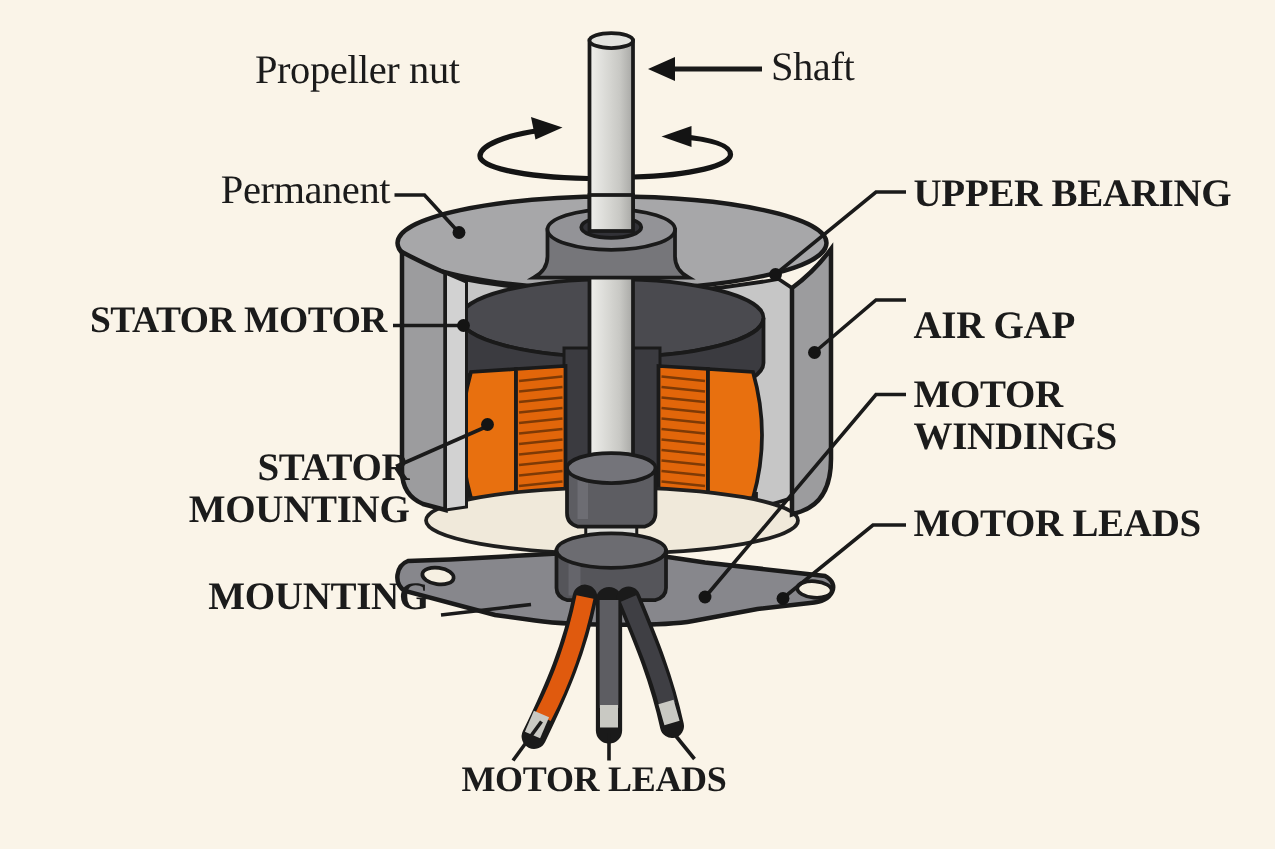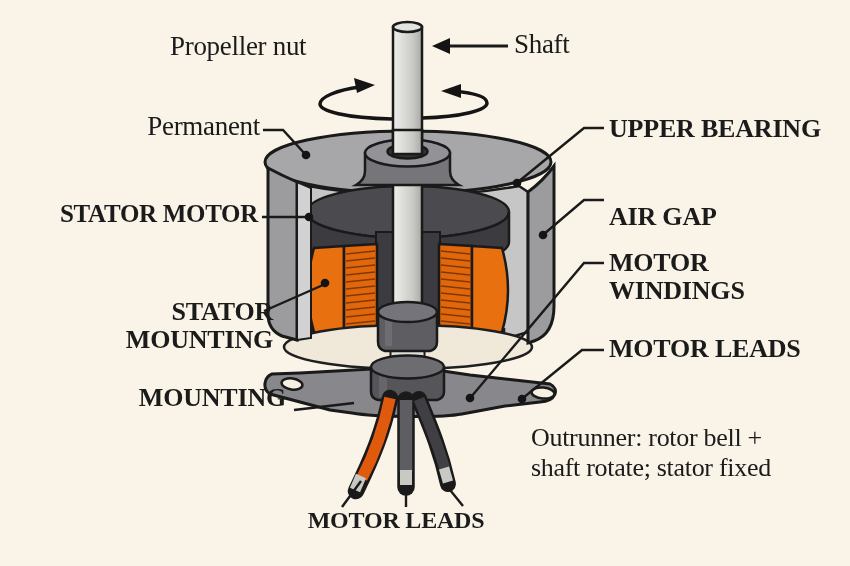--- a/index.html
+++ b/index.html
@@ -208,20 +208,16 @@
 
   <div class="lbl caps p-lowbear">
     <div>MOTOR</div>
     <div>WINDINGS</div>
   </div>
 
   <div class="lbl caps p-uvw">
     <div>MOTOR LEADS</div>
   </div>
 
-  <div class="lbl note p-note">
-    <div>Outrunner: rotor bell +</div>
-    <div>shaft rotate; stator fixed</div>
-  </div>
 
   <div class="lbl leads-bottom ctr p-leadsbottom">MOTOR LEADS</div>
 
 </div>
 
 </body></html>

